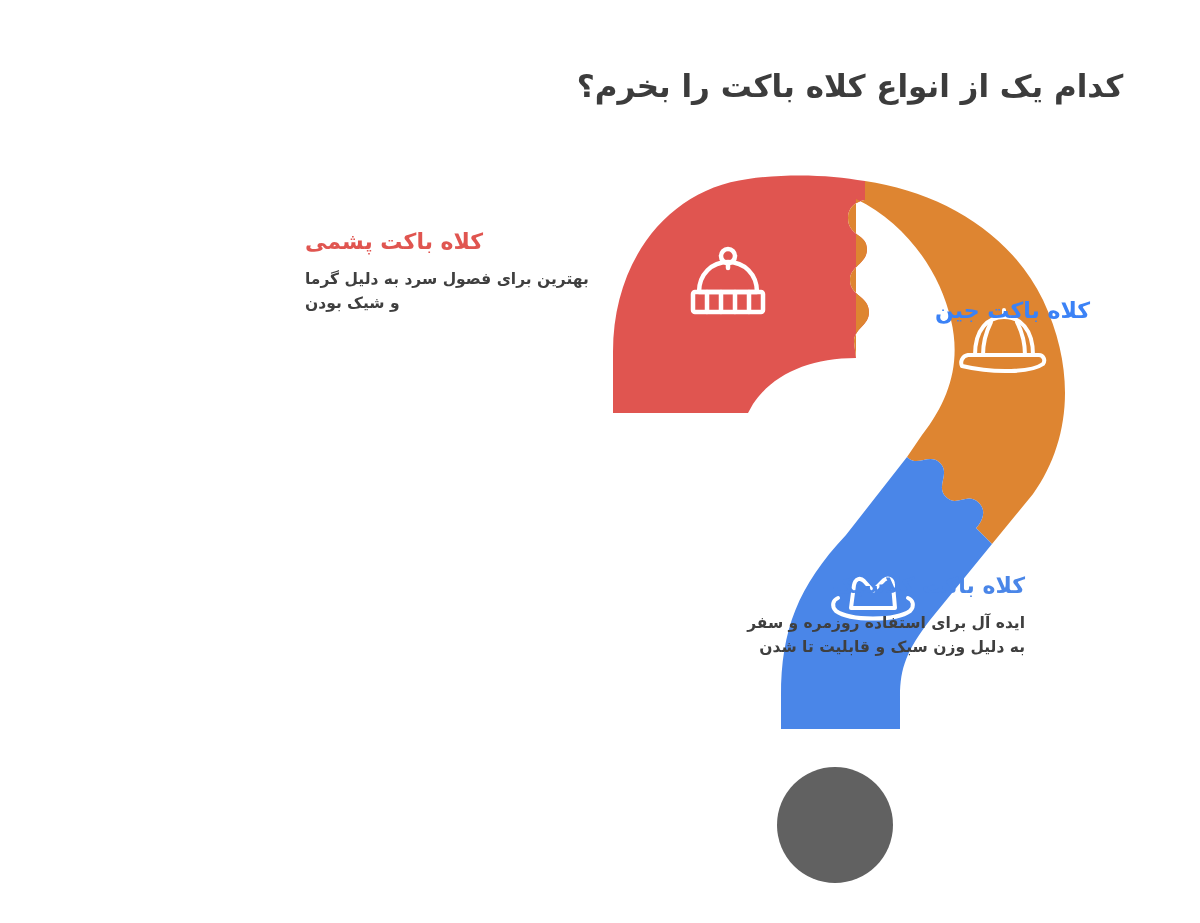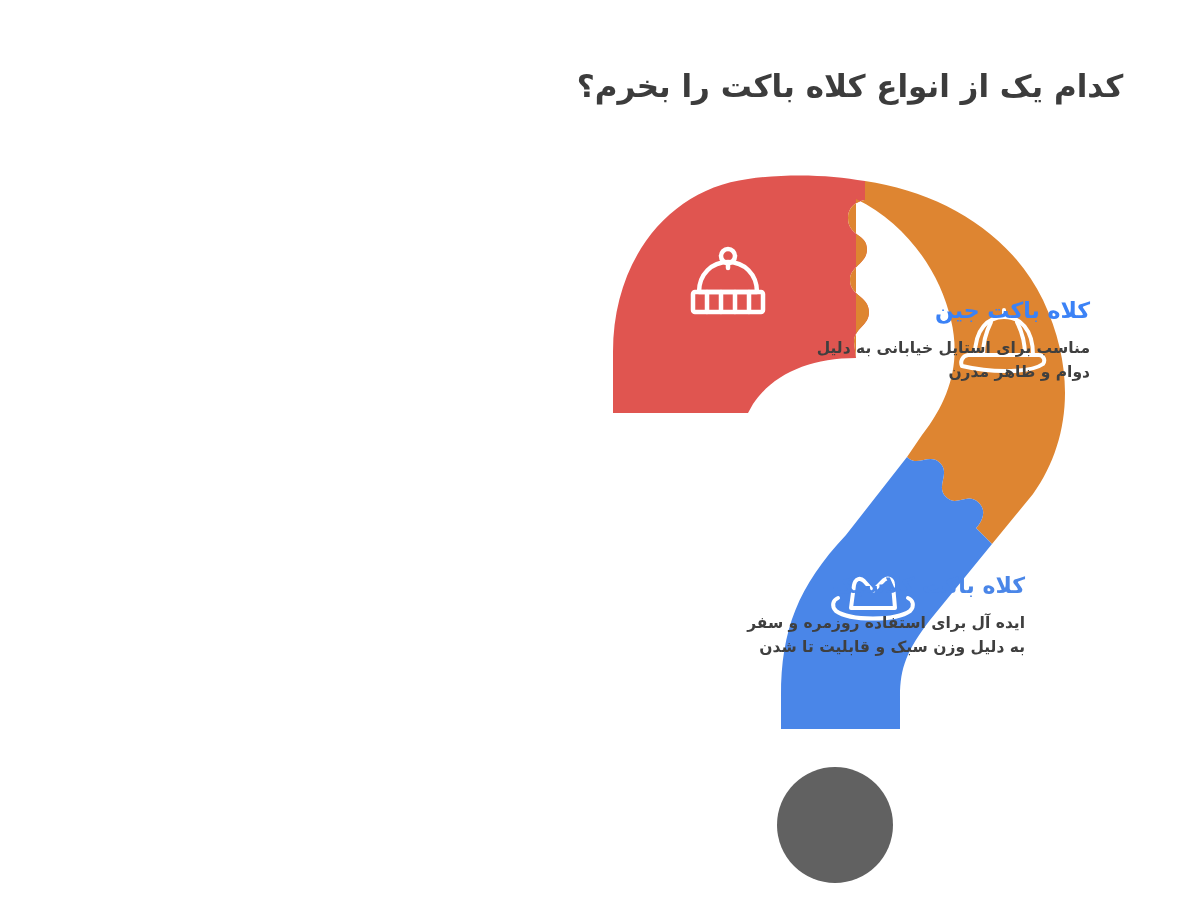--- a/index.html
+++ b/index.html
@@ -189,24 +189,27 @@
 
       <g fill="none" stroke="#ffffff" stroke-width="4" stroke-linecap="round" stroke-linejoin="round">
         <path d="M 601 608 L 604 585 C 605 579 610 577 614 581 L 623 591 L 634 580 C 638 577 643 579 643 585 L 645 608 Z"></path>
         <path d="M 588 598 C 583 600 581 606 586 611 C 600 621 646 621 660 611 C 665 606 663 600 658 598"></path>
       </g>
     </g>
 
     <circle cx="585" cy="825" r="58" fill="#616161"></circle>
   </svg>
 
+  <div class="callout" id="callout-wool">
+    <div class="callout-title">کلاه باکت پشمی</div>
+    <div class="callout-desc">بهترین برای فصول سرد به دلیل گرما و شیک بودن</div>
+  </div>
 
   <div class="callout" id="callout-denim">
     <div class="callout-title">کلاه باکت جین</div>
-    <div class="callout-desc">مناسب برای استایل خیابانی به دلیل دوام و ظاهر مدرن</div>
   </div>
 
   <div class="callout" id="callout-classic">
     <div class="callout-title">کلاه باکت کلاسیک</div>
     <div class="callout-desc">ایده آل برای استفاده روزمره و سفر به دلیل وزن سبک و قابلیت تا شدن</div>
   </div>
 
 </div>
 
 </body></html>

